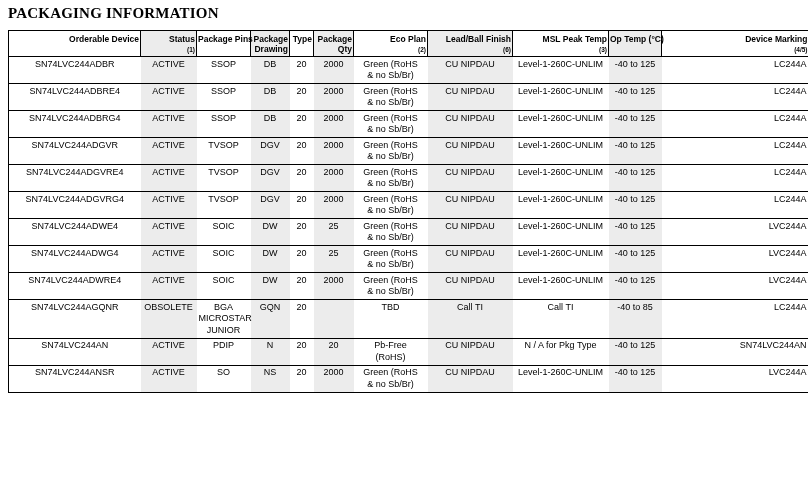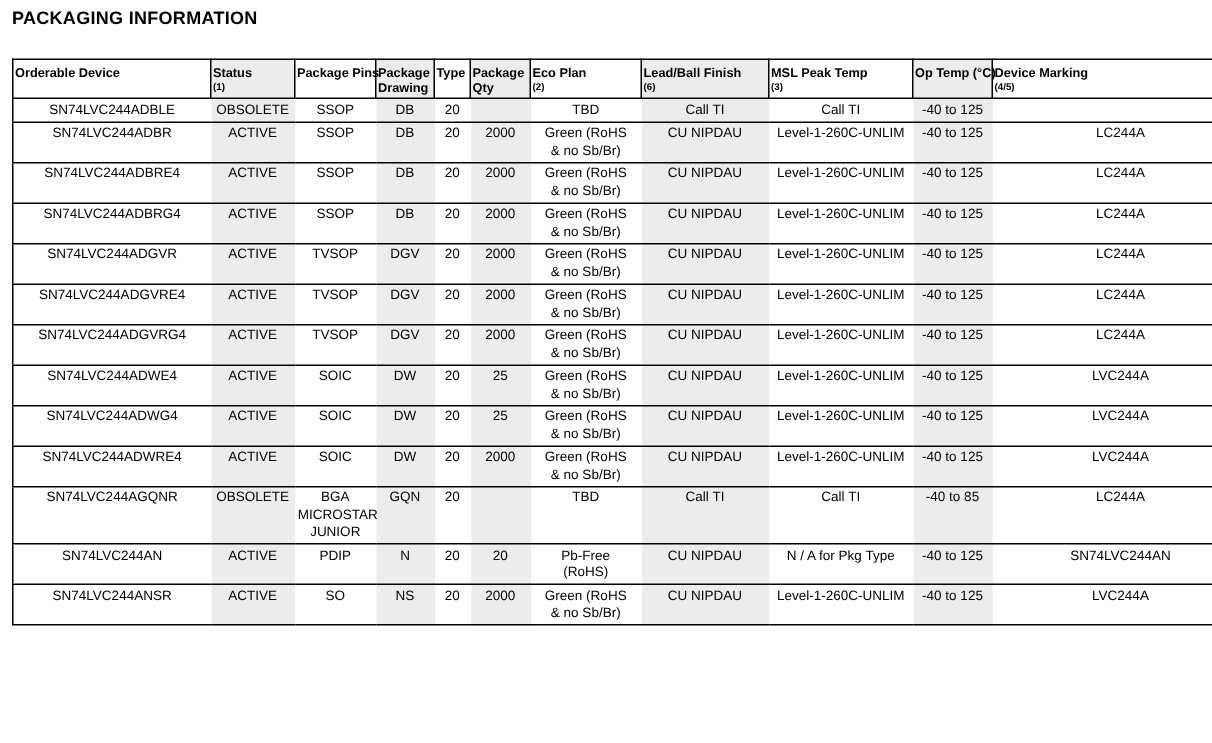--- a/index.html
+++ b/index.html
@@ -2,49 +2,49 @@
 <html><head>
 <meta charset="utf-8">
 <style>
   html,body{margin:0;padding:0;}
   body{
     width:808px;height:495px;overflow:hidden;background:#ffffff;
     font-family:"Liberation Sans","DejaVu Sans",sans-serif;color:#000;
   }
   .page{width:808px;height:495px;overflow:hidden;position:relative;}
   .title{
-    font-size:12px;font-weight:bold;letter-spacing:0.2px;
-    margin:5px 0 20px 8px;color:#000;
+    font-size:15px;font-weight:bold;letter-spacing:0.2px;
+    margin:5px 0 8px 8px;color:#000;font-family:Liberation Serif, serif;
   }
   table.pkg{
     border-collapse:collapse;table-layout:fixed;
     margin-left:8px;width:800px;
     border-left:1px solid #000;border-top:1px solid #000;
   }
   col.c1{width:132px}col.c2{width:56px}col.c3{width:54px}col.c4{width:39px}
   col.c5{width:24px}col.c6{width:40px}col.c7{width:74px}col.c8{width:85px}
   col.c9{width:96px}col.c10{width:53px}col.c11{width:147px}
   th{
     border:1px solid #000;
-    font-size:8.5px;font-weight:bold;text-align:left;vertical-align:top;
+    font-size:8.5px;font-weight:bold;text-align:right;vertical-align:top;
     padding:3px 1px 2px 1px;line-height:10px;background:#fff;
   }
   th:last-child{border-right:none;}
   th .hlbl{white-space:nowrap;}
   th.wrap .hlbl{white-space:normal;}
   th .hnote{font-size:6.5px;font-weight:bold;line-height:7px;margin-top:2px;}
   td{
     border-top:1px solid #000;
     font-size:9px;text-align:center;vertical-align:top;
     padding:1.5px 2px;line-height:11.5px;background:#fff;
   }
   tr.body-row:last-child td{border-bottom:1px solid #000;}
   td.shade,th.shade{background:#ececec;}
   td.eco{padding-left:8px;padding-right:8px;}
-  td.mark{text-align:center;padding-left:26px;}
+  td.mark{text-align:right;padding-left:26px;}
 </style>
 </head>
 <body>
 
 <div class="page">
   <div class="title">PACKAGING INFORMATION</div>
   <table class="pkg">
     <colgroup>
       <col class="c1">
         <col class="c2">
@@ -95,33 +95,20 @@
             <div class="hlbl">Op Temp (°C)</div>
           </th>
           <th>
             <div class="hlbl">Device Marking</div>
             <div class="hnote">(4/5)</div>
           </th>
         </tr>
     </thead>
     <tbody id="body-rows">
         <tr class="body-row">
-          <td>SN74LVC244ADBLE</td>
-          <td class="shade">OBSOLETE</td>
-          <td>SSOP</td>
-          <td class="shade">DB</td>
-          <td>20</td>
-          <td class="shade"></td>
-          <td class="eco">TBD</td>
-          <td class="shade">Call TI</td>
-          <td>Call TI</td>
-          <td class="shade">-40 to 125</td>
-          <td class="mark"></td>
-        </tr>
-        <tr class="body-row">
           <td>SN74LVC244ADBR</td>
           <td class="shade">ACTIVE</td>
           <td>SSOP</td>
           <td class="shade">DB</td>
           <td>20</td>
           <td class="shade">2000</td>
           <td class="eco">Green (RoHS &amp; no Sb/Br)</td>
           <td class="shade">CU NIPDAU</td>
           <td>Level-1-260C-UNLIM</td>
           <td class="shade">-40 to 125</td>

